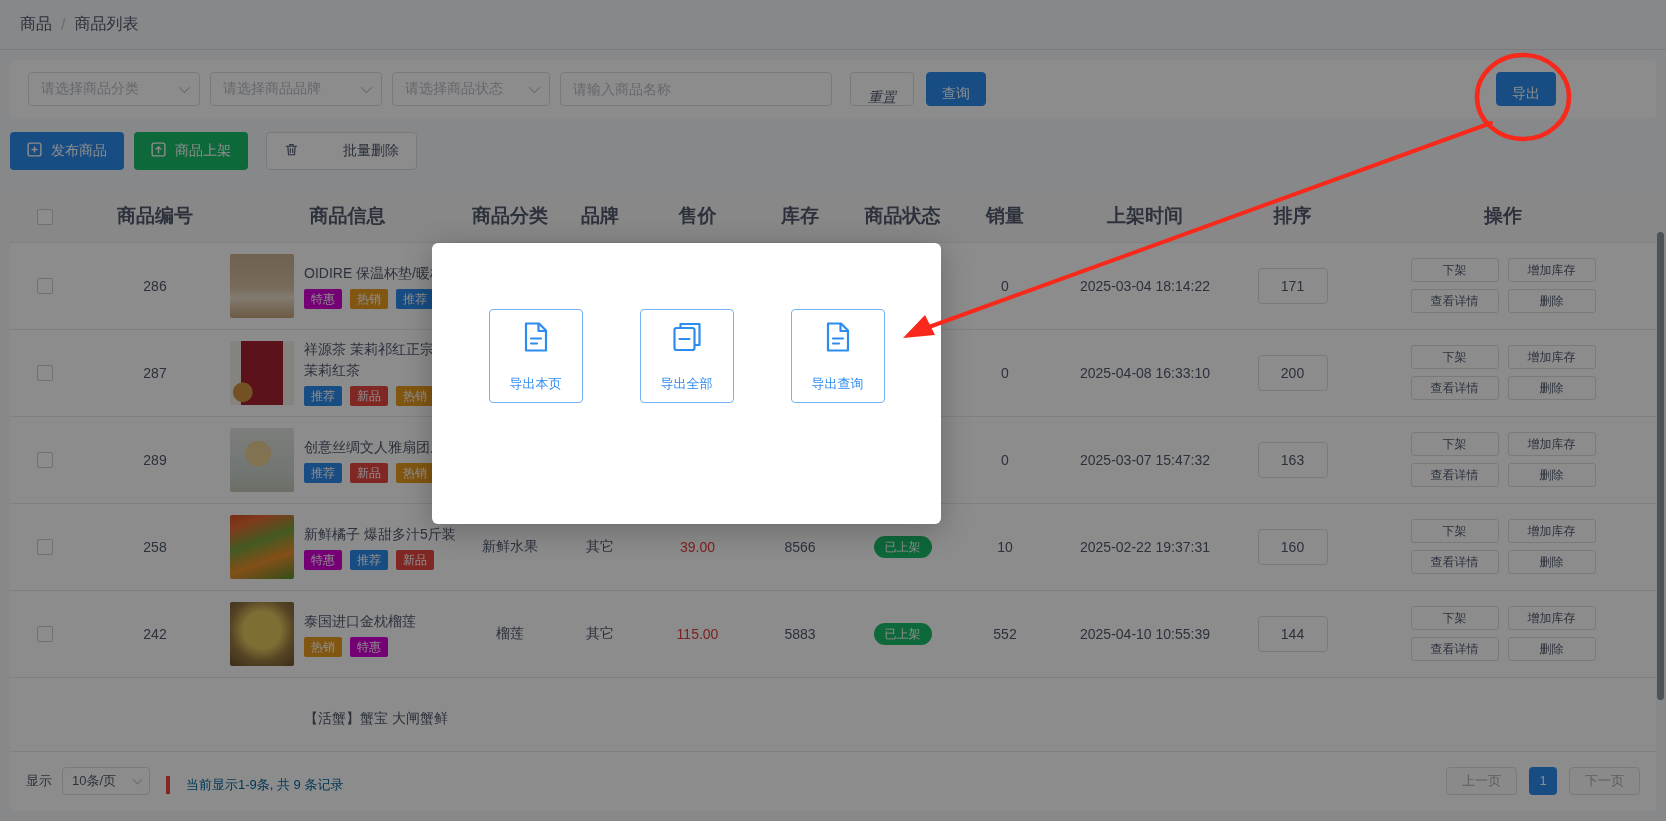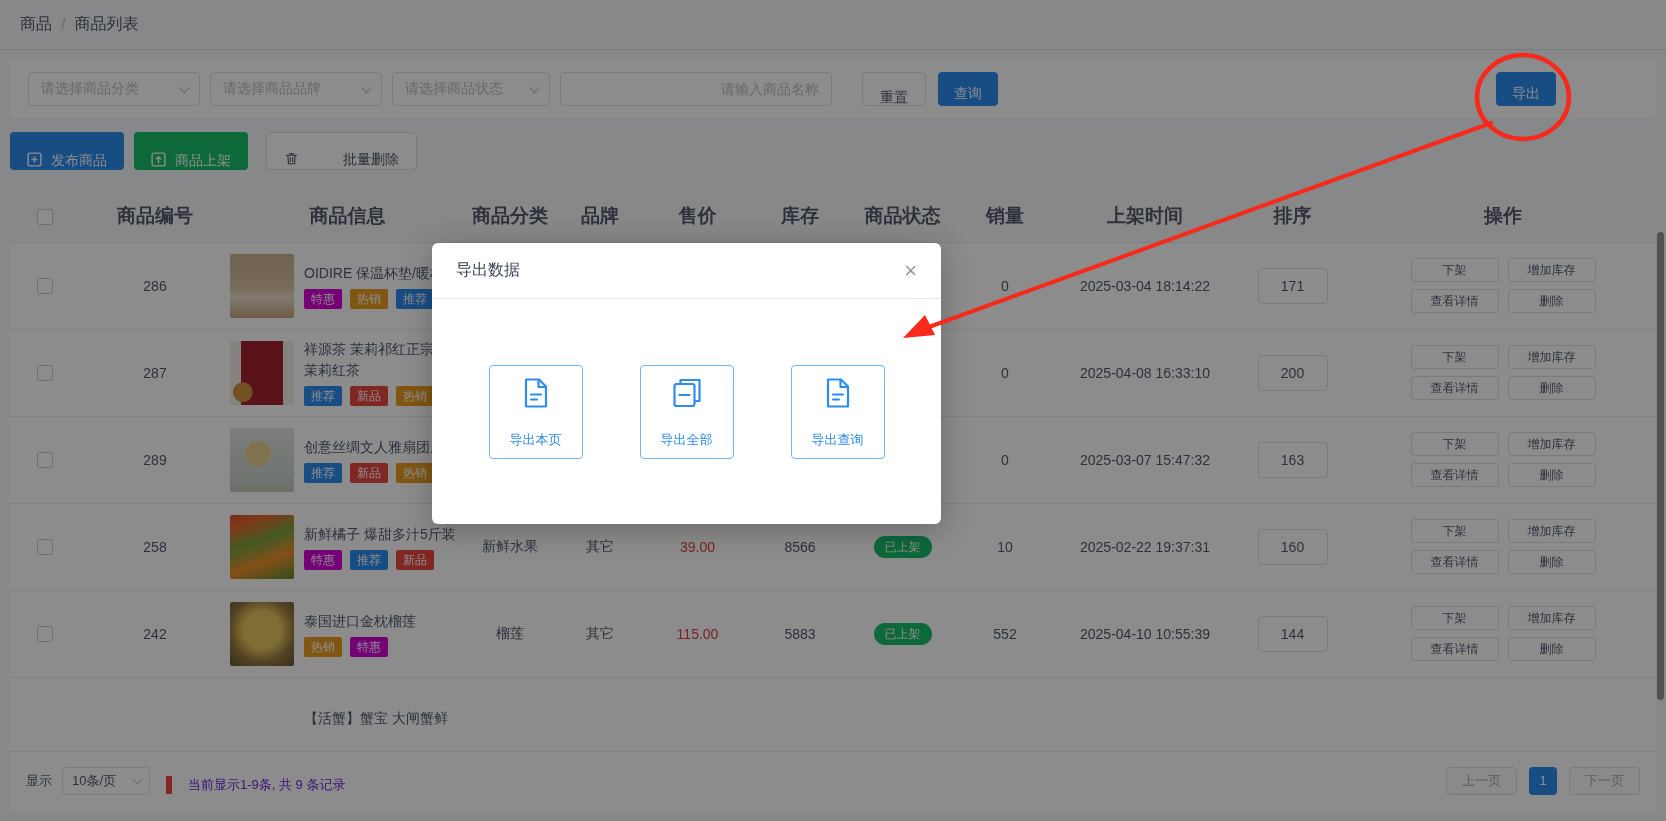--- a/index.html
+++ b/index.html
@@ -21,31 +21,31 @@
   .filter-card { margin-top:10px; background:#fff; border-radius:4px; height:58px;
     display:flex; align-items:center; padding:0 8px; }
   .sel { height:34px; border:1px solid #dcdee2; border-radius:4px; background:#fff;
     display:flex; align-items:center; justify-content:space-between; padding:0 12px;
     color:#b8bdc7; font-size:14px; margin-left:10px; cursor:pointer; }
   .sel-cat { width:172px; } .sel-brand { width:172px; } .sel-status { width:158px; }
   .chev { width:8px; height:8px; border-right:1.5px solid #b6bcc6; border-bottom:1.5px solid #b6bcc6;
     transform:rotate(45deg) translateY(-2px); }
   .inp { height:34px; width:272px; border:1px solid #dcdee2; border-radius:4px;
     margin-left:10px; padding:0 12px; font-size:14px; color:#515a6e; outline:none;
-    font-family:inherit;text-align:right; }
+    font-family:inherit; }
   .inp::placeholder { color:#b8bdc7; }
   .btn { height:34px; border-radius:4px; font-size:14px; cursor:pointer; font-family:inherit; }
-  .btn-reset { background:#fff; border:1px solid #dcdee2; color:#515a6e; padding:16px 17px; margin-left:30px; }
+  .btn-reset { background:#fff; border:1px solid #dcdee2; color:#515a6e; padding:16px 17px; margin-left:18px;font-style:italic; }
   .btn-blue  { background:#2d8cf0; border:1px solid #2d8cf0; color:#fff; padding:12px 15px; margin-left:12px; }
   .btn-export { margin-left:auto; margin-right:92px; }
 
   
   .toolbar { margin-top:14px; display:flex; gap:10px; }
   .tb-btn { height:38px; padding:0 17px; border-radius:4px; font-size:14px;
-    display:inline-flex; align-items:flex-end; gap:9px; border:none; cursor:pointer; font-family:inherit; }
+    display:inline-flex; align-items:center; gap:9px; border:none; cursor:pointer; font-family:inherit; }
   .tb-publish { background:#2d8cf0; color:#fff; }
   .tb-shelve  { background:#19be6b; color:#fff; }
   .tb-del     { background:#fff; border:1px solid #dcdee2; color:#515a6e; margin-left:8px;gap:44px; }
 
   
   .table-card { margin-top:20px; background:#fff; }
   table { width:100%; border-collapse:collapse; table-layout:fixed; }
   thead th { height:52px; background:#f8f8f9; font-size:19px; color:#515a6e;
     font-weight:700; text-align:center; border-bottom:1px solid #e8eaec; }
   tbody td { height:87px; border-bottom:1px solid #e8eaec; text-align:center;
@@ -77,21 +77,21 @@
   tr.partial td { height:30px; border-bottom:none; vertical-align:top; padding-top:9px; }
   tr.partial .name { height:21px; overflow:hidden; }
 
   
   .footer { background:#fff; height:60px; display:flex; align-items:center;
     padding:0 16px; border-top:1px solid #e8eaec; font-size:13px; }
   .pagesize { width:88px; height:28px; border:1px solid #dcdee2; border-radius:4px;
     display:flex; align-items:center; justify-content:space-between; padding:0 9px;
     margin-left:10px; color:#515a6e; cursor:pointer; background:#fff; }
   .pagesize .chev { transform:rotate(45deg) translateY(-2px) scale(.85); }
-  .summary { margin-left:16px; padding-left:16px; border-left:6px solid #ef4444; color:#6d28d9;margin-top:8px; }
+  .summary { margin-left:16px; padding-left:16px; border-left:4px solid #ef4444; color:#0369a1;margin-top:8px; }
   .pager { margin-left:auto; display:flex; align-items:center; gap:12px; }
   .pg-btn { height:28px; padding:0 15px; background:#fbfbfb; border:1px solid #dcdee2;
     border-radius:4px; color:#a6abb3; font-size:13px; cursor:pointer; font-family:inherit; }
   .pg-cur { width:28px; height:28px; background:#2d8cf0; color:#fff; border-radius:4px;
     line-height:28px; text-align:center; font-size:13px; cursor:pointer; }
 
   .scroll-thumb { position:absolute; right:2px; top:232px; width:7px; height:468px;
     background:#8d959d; border-radius:4px; z-index:5; }
 
   
@@ -393,24 +393,20 @@
     </div>
   </div>
 
 </div>
 
 <div class="scroll-thumb"></div>
 
 <div class="overlay"></div>
 
 <div class="modal">
-  <div class="modal-head">
-    <span class="modal-title">导出数据</span>
-    <span class="modal-close">×</span>
-  </div>
   <div class="modal-body">
     <div class="export-card">
       <span>
         <svg width="34" height="34" viewBox="0 0 34 34" fill="none" stroke="#2d8cf0" stroke-width="2.2">
           <path d="M7 3.5h13l7 7v20H7z" stroke-linejoin="round"></path>
           <path d="M19.5 3.5v7.5h7.5" stroke-linejoin="round"></path>
           <path d="M12 18.5h10M12 23.5h6" stroke-linecap="round"></path>
         </svg>
       </span>
       <span class="x-label">导出本页</span>

